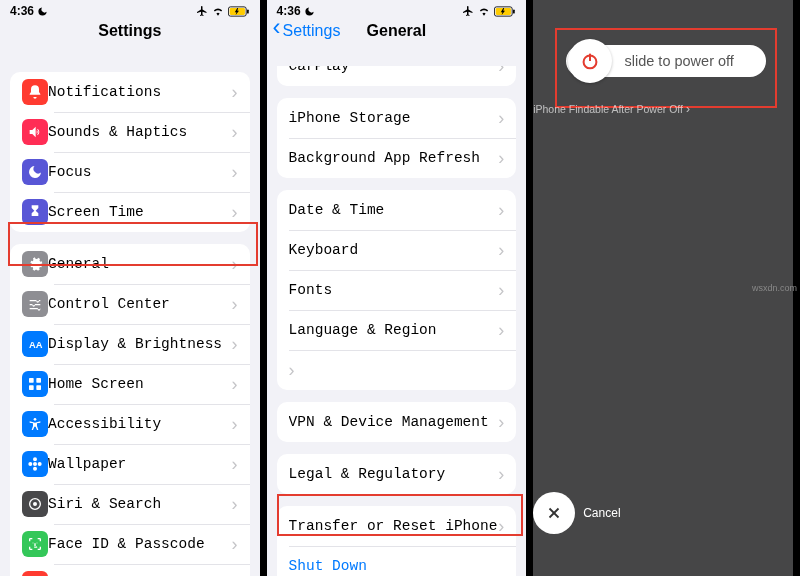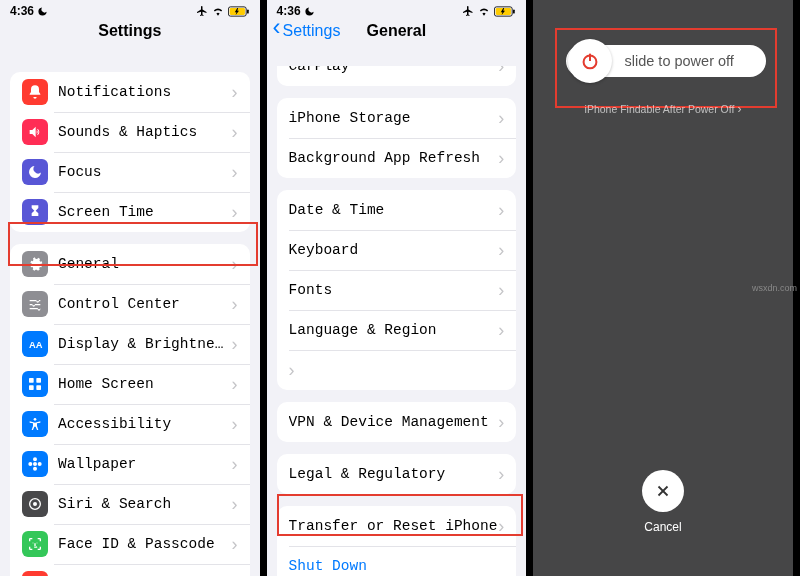--- a/index.html
+++ b/index.html
@@ -18,38 +18,38 @@
   .nav .title { font-size:16px; font-weight:600; }
   .nav .back { position:absolute; left:6px; color:#007aff; font-size:16px; display:flex; align-items:center; gap:2px;}
   .chev-left::before { content:"‹"; font-size:24px; line-height:0; position:relative; top:-1px;}
 
   
   .group { background:#fff; margin: 12px 10px 0 10px; border-radius:10px; overflow:hidden; }
   .group.first { margin-top: 6px; }
   .row { display:flex; align-items:center; height:40px; padding:0 12px; position:relative; }
   .row + .row::before { content:""; position:absolute; left:44px; right:0; top:0; height:1px; background:#e3e3e8;}
   .row.noicon + .row.noicon::before { left:12px; }
-  .row .icon-box { width:26px; height:26px; border-radius:6px; display:flex; align-items:center; justify-content:center; margin-right:10px; flex-shrink:0;}
+  .row .icon-box { width:26px; height:26px; border-radius:6px; display:flex; align-items:center; justify-content:center; flex-shrink:0;}
   .row .icon-box svg { width:16px; height:16px; fill:#fff; }
   .row .label { font-size:14.5px; color:#000; flex:1; white-space:nowrap; overflow:hidden; text-overflow:ellipsis;font-family:Liberation Mono, monospace;}
   .row .chev { color:#c5c5c8; font-size:18px; }
   .row.blue .label { color:#007aff; }
 
   
   .hl { position:absolute; border:2.5px solid #e43c2f; pointer-events:none; }
 
   
   .dim { position:absolute; inset:0; background:rgba(40,40,40,0.55); backdrop-filter: blur(2px);}
   .slider-track { position:absolute; top:45px; left:33px; width:200px; height:32px; background:#fff; border-radius:26px; display:flex; align-items:center; }
   .slider-thumb { width:44px; height:44px; border-radius:50%; background:#fff; margin-left:2px; display:flex; align-items:center; justify-content:center; box-shadow:0 1px 3px rgba(0,0,0,0.25);}
   .slider-thumb svg { width:22px; height:22px; stroke:#e43c2f; fill:none; stroke-width:2.2;}
   .slide-text { flex:1; text-align:center; color:#555; font-size:14.5px; padding-right:20px;}
-  .findable { position:absolute; top:102px; left:0; right:0; text-align:center; color:rgba(255,255,255,0.65); font-size:10.5px;}
+  .findable { position:absolute; top:102px; left:0; right:0; color:rgba(255,255,255,0.65); font-size:10.5px;}
   .findable .chev-sm { font-size:12px; margin-left:3px;}
-  .cancel-wrap { position:absolute; bottom:42px; left:0; right:0; display:flex; flex-direction:column; align-items:center; gap:8px;}
+  .cancel-wrap { position:absolute; bottom:42px; left:0; right:0; display:flex; align-items:center; gap:8px;}
   .cancel-btn { width:42px; height:42px; border-radius:50%; background:#fff; display:flex; align-items:center; justify-content:center;}
   .cancel-btn svg { width:18px; height:18px; stroke:#333; stroke-width:2.4; fill:none;}
   .cancel-label { color:#fff; font-size:12px;}
 
   .watermark { position:absolute; right:3px; top:288px; font-size:9px; color:#888; transform:translateY(-50%); writing-mode:horizontal-tb;}
 
   
   .c-red{background:#ff3b30}.c-pink{background:#ff2d55}.c-indigo{background:#5856d6}.c-gray{background:#8e8e93}
   .c-blue{background:#007aff}.c-green{background:#34c759}.c-darkgray{background:#48484a}
 

